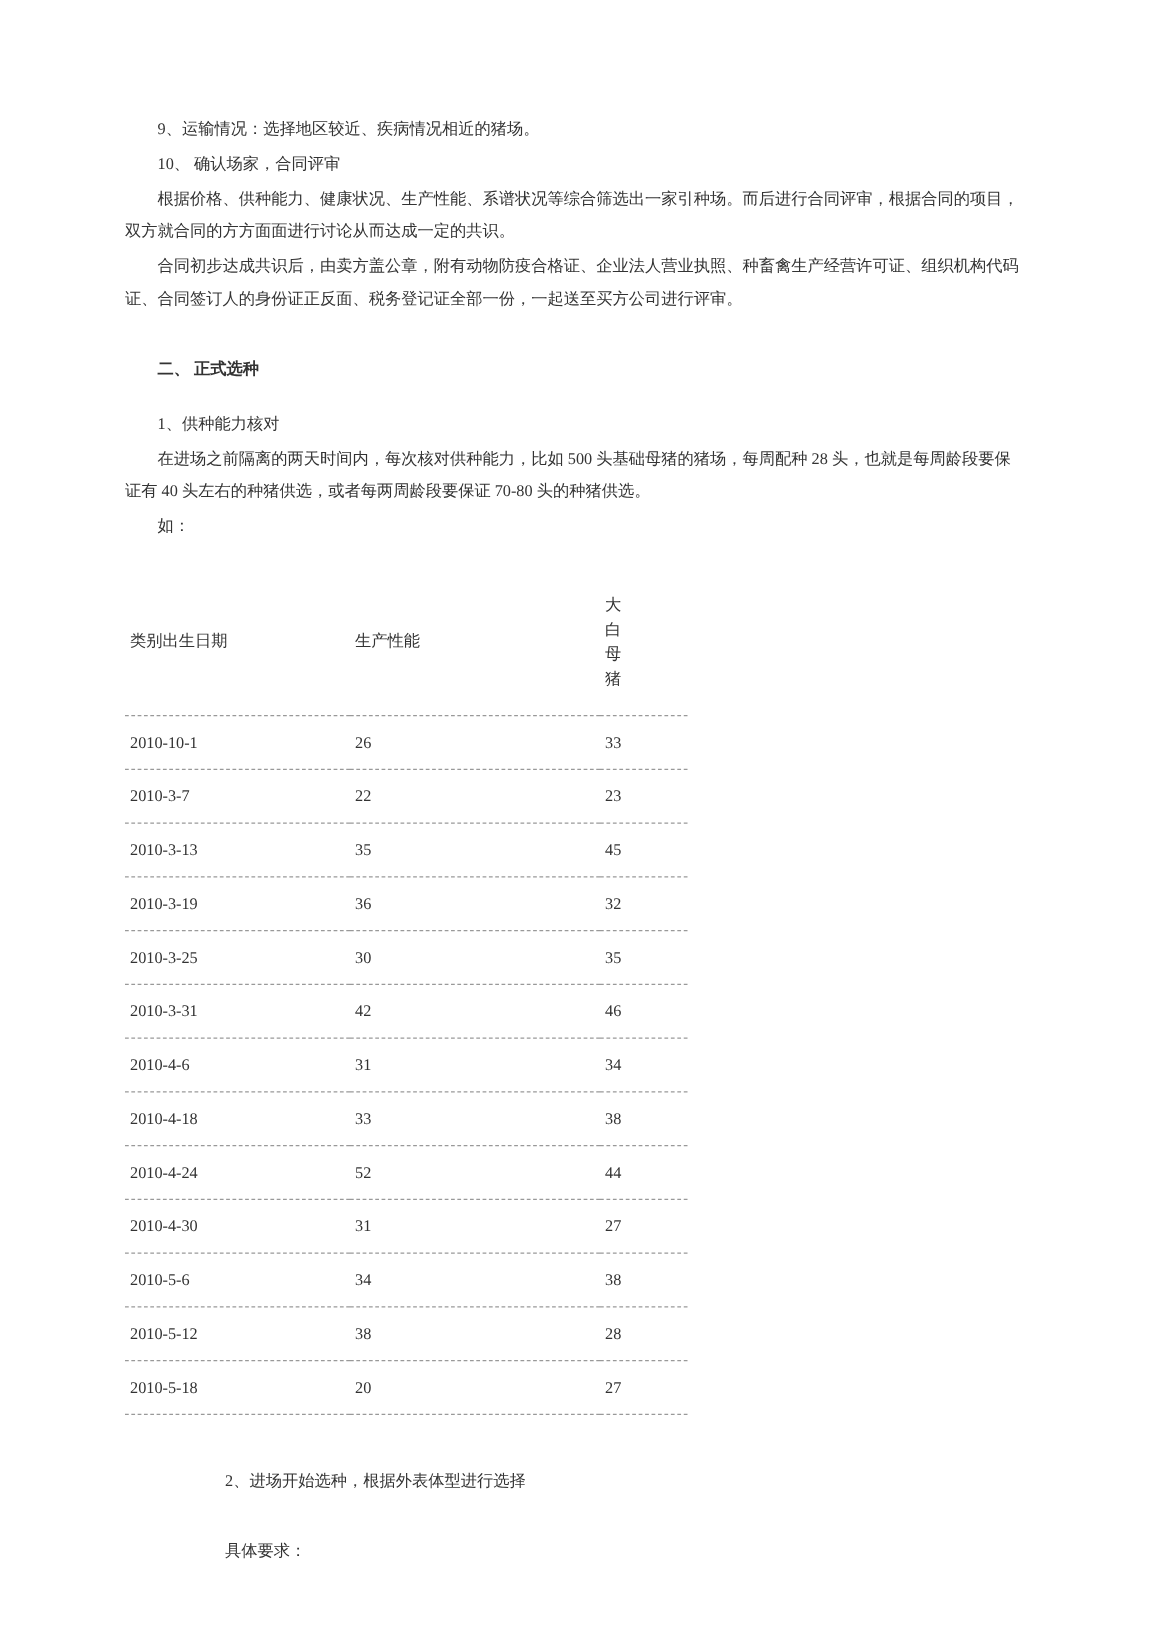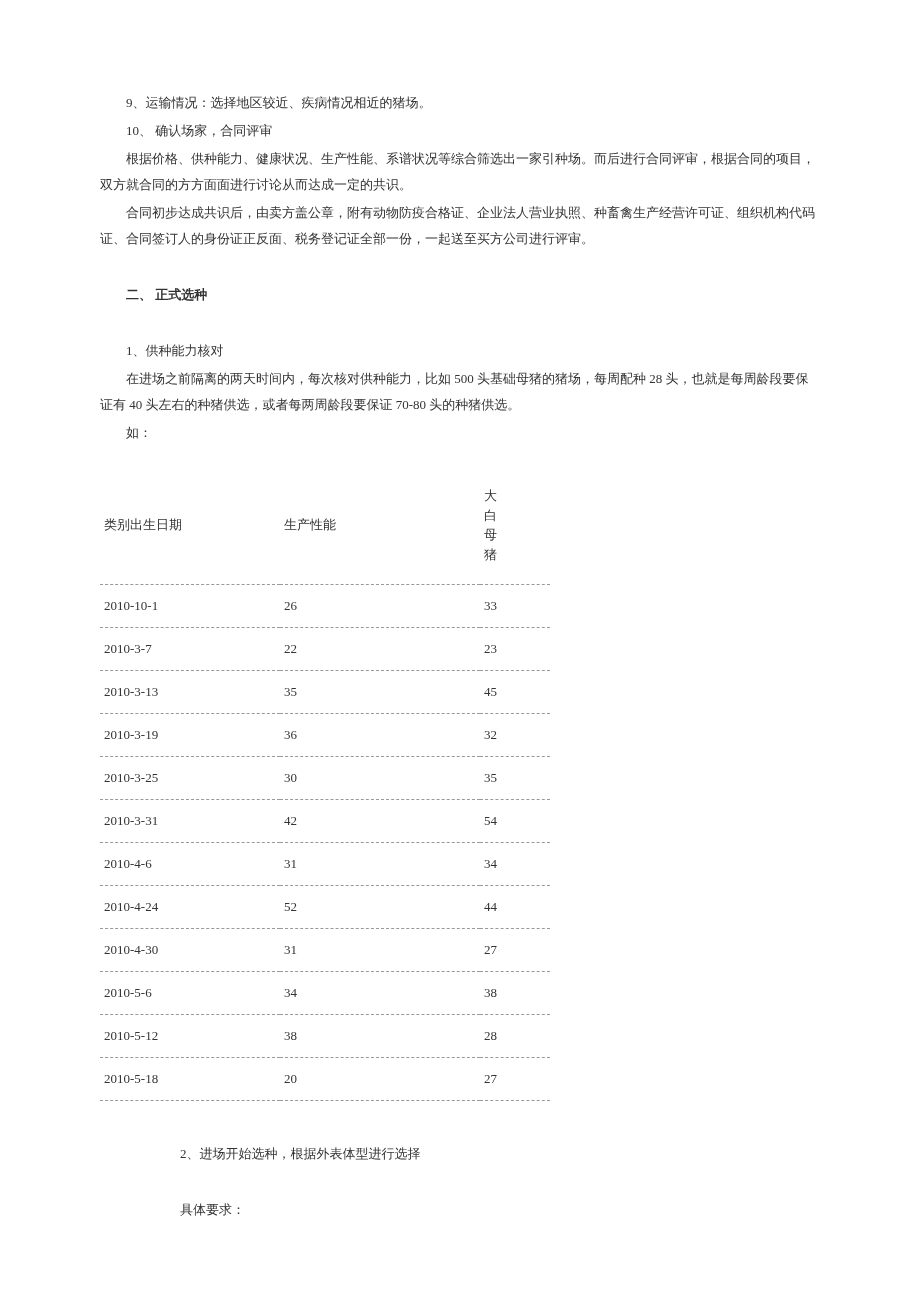--- a/index.html
+++ b/index.html
@@ -17,21 +17,21 @@
       padding: 90px 100px 80px 100px;
     }
     .paragraph {
       text-indent: 2em;
       margin-bottom: 2px;
     }
     .section-title {
       text-indent: 2em;
       font-weight: bold;
       margin-top: 30px;
-      margin-bottom: 30px;
+      margin-bottom: 18px;
     }
     .sub-item {
       text-indent: 2em;
       margin-bottom: 2px;
     }
     table {
       border-collapse: collapse;
       margin-top: 20px;
       margin-left: 0;
       width: 450px;
@@ -119,26 +119,31 @@
         <td>32</td>
       </tr>
       <tr>
         <td>2010-3-25</td>
         <td>30</td>
         <td>35</td>
       </tr>
       <tr>
         <td>2010-3-31</td>
         <td>42</td>
-        <td>54</td>
+        <td>46</td>
       </tr>
       <tr>
         <td>2010-4-6</td>
         <td>31</td>
         <td>34</td>
+      </tr>
+      <tr>
+        <td>2010-4-18</td>
+        <td>33</td>
+        <td>38</td>
       </tr>
       <tr>
         <td>2010-4-24</td>
         <td>52</td>
         <td>44</td>
       </tr>
       <tr>
         <td>2010-4-30</td>
         <td>31</td>
         <td>27</td>

